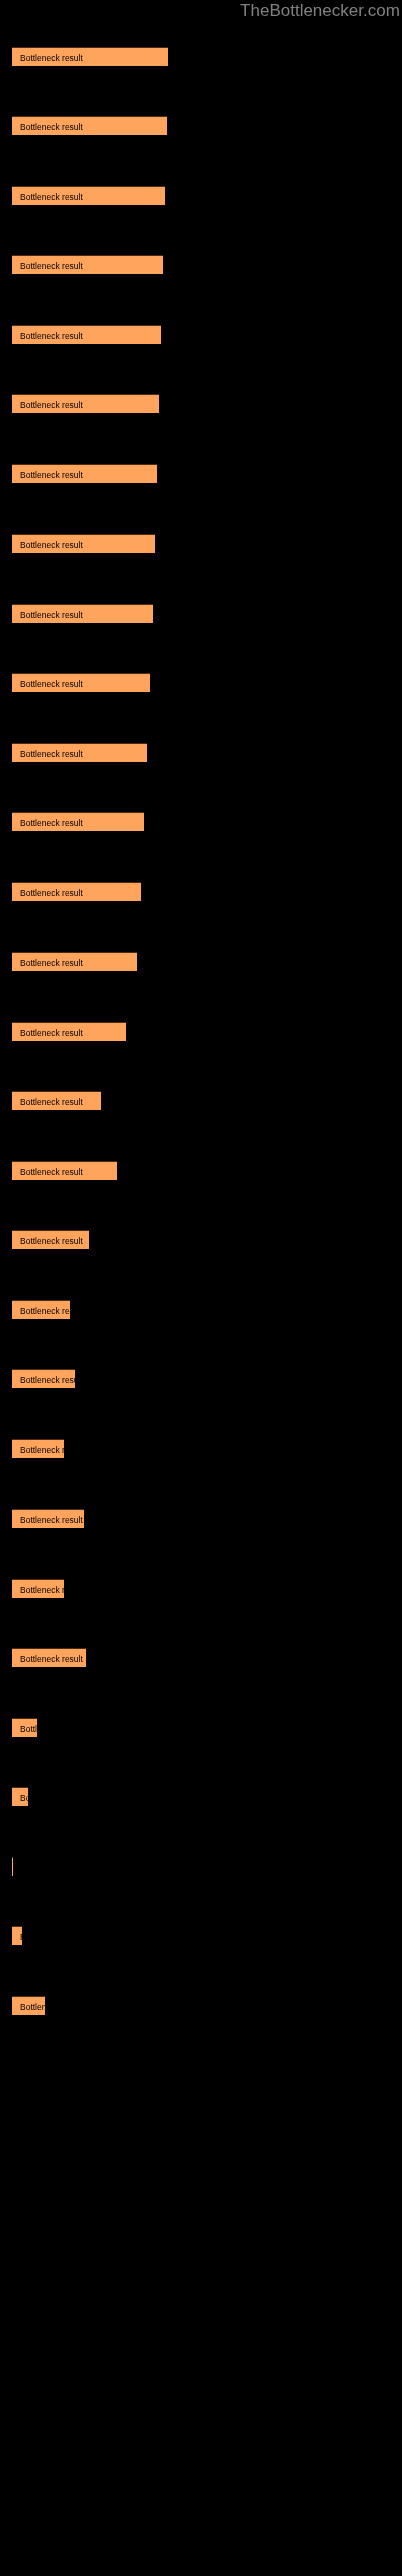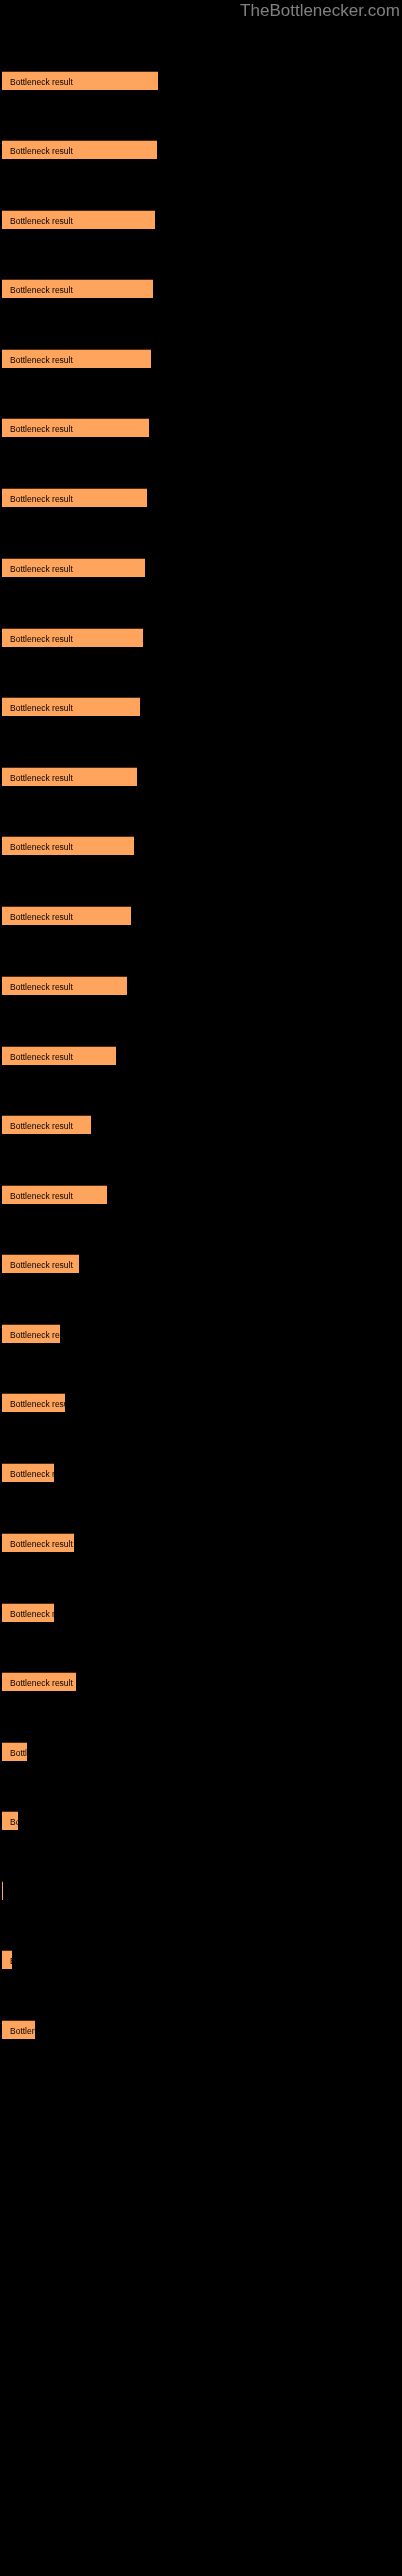--- a/index.html
+++ b/index.html
@@ -65,25 +65,24 @@
     height: 19.3px;
     line-height: 19.3px;
     font-size: 8.5px;
     color: #000000;
     white-space: nowrap;
     font-family: "Liberation Sans", sans-serif;
     pointer-events: none;
   }
   .clip {
     position: absolute;
-    left: 2px;
+    left: 12px;
     top: 0;
     height: 21px;
     overflow: hidden;
-    margin-top: 24px;
   }
 </style>
 </head>
 <body>
 
 <div id="chart-root">
 
   <div class="site-title">TheBottlenecker.com</div>
 
   <div class="bars-layer">

